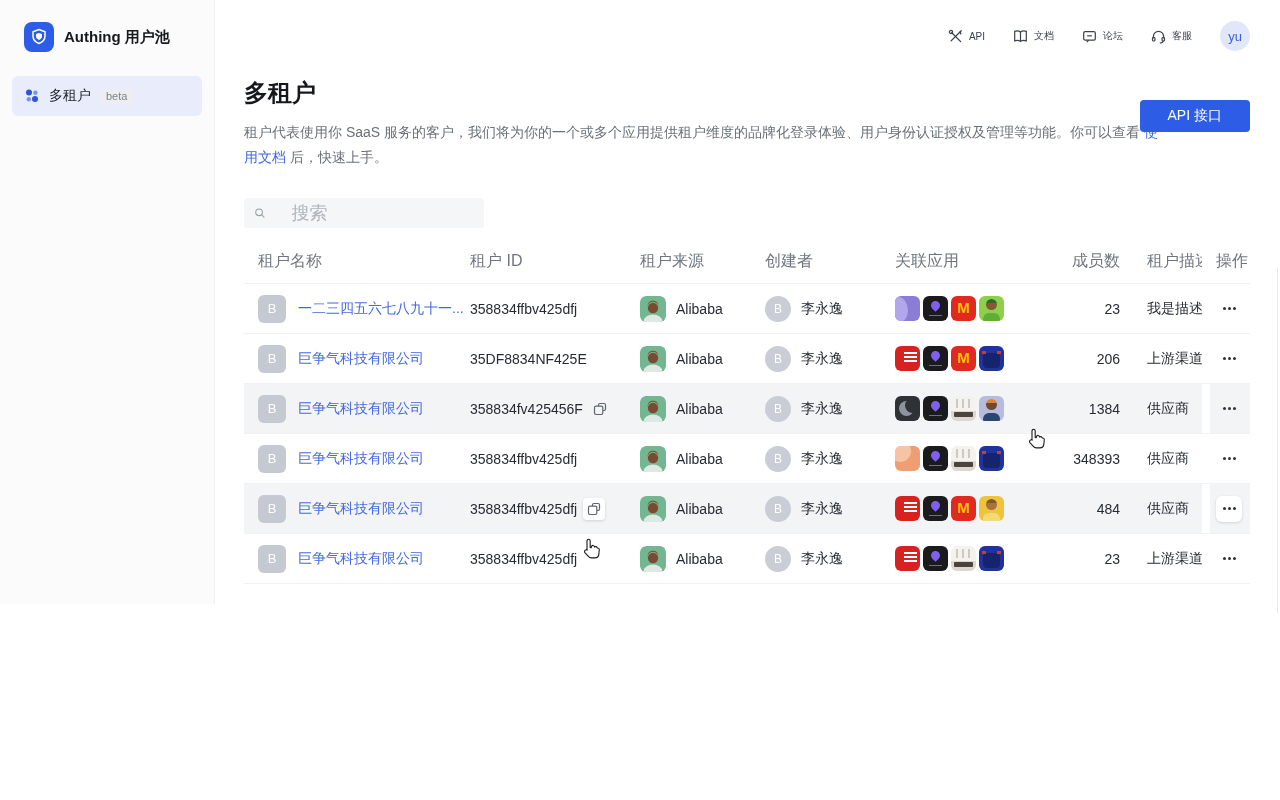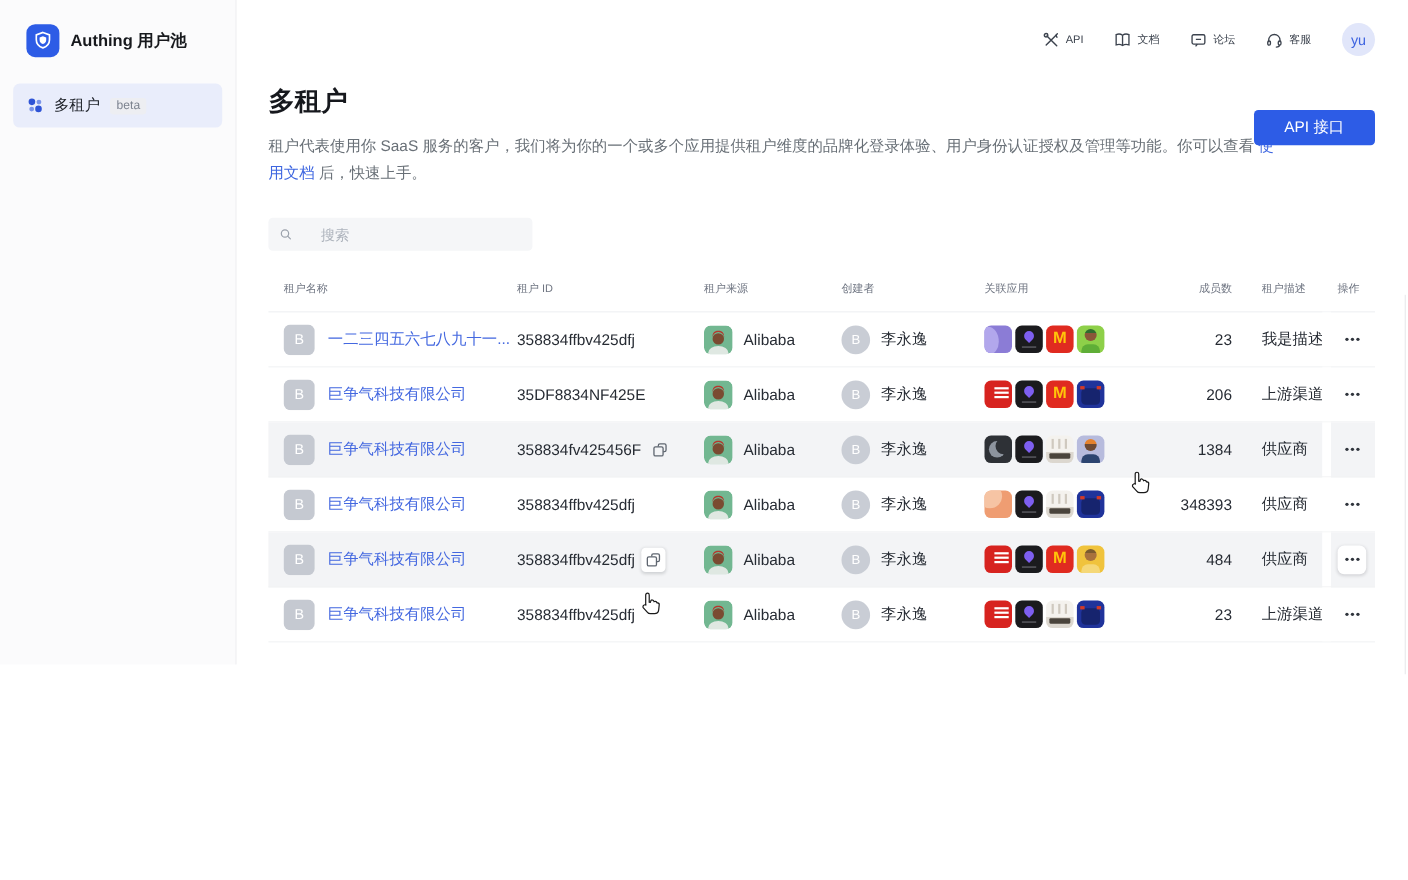--- a/index.html
+++ b/index.html
@@ -26,26 +26,26 @@
   .page-desc { margin-top:12px; width:920px; font-size:14px; line-height:25px; color:#697077; }
   .doc-link { color:#3e66e0; text-decoration:none; cursor:pointer; }
   .api-btn { position:absolute; top:100px; right:0; background:#2d5ce6; color:#fff; font-size:14px; border:none; border-radius:4px; padding:7px 28px; cursor:pointer; font-family:inherit; }
 
   .tabs { margin-top:22px; display:flex; gap:34px; border-bottom:1px solid #e9ebee; }
   .tab { font-size:14px; padding-bottom:13px; cursor:pointer; }
   .tab.active { color:#2f5ce0; border-bottom:2px solid #2f5ce0; margin-bottom:-1px; font-weight:500; }
   .tab.inactive { color:#8a909c; }
 
   .search-box { margin-top:28px; width:240px; height:30px; background:#f5f6f8; border-radius:4px; display:flex; align-items:center; gap:7px; padding:0 10px; }
-  .search-box input { border:none; outline:none; background:transparent; font-size:13px; color:#333; width:100%; font-family:inherit;margin-left:19px; }
+  .search-box input { border:none; outline:none; background:transparent; font-size:18px; color:#333; width:100%; font-family:inherit;margin-left:19px; }
   .search-box input::placeholder { color:#adb3bc; }
 
   
   .table { margin-top:12px; }
-  .thead { display:flex; align-items:center; height:44px; font-size:10px; color:#6e7481; border-bottom:1px solid #eef0f3; }
+  .thead { display:flex; align-items:center; height:44px; font-size:16px; color:#6e7481; border-bottom:1px solid #eef0f3; }
   .trow { display:flex; align-items:center; height:50px; border-bottom:1px solid #f1f2f4; font-size:14px; color:#262b33; position:relative; }
   .trow.hover { background:#f3f4f6; }
   .c-name { width:226px; padding-left:14px; display:flex; align-items:center; gap:12px; overflow:hidden; }
   .c-id { width:170px; display:flex; align-items:center; gap:6px; }
   .c-source { width:125px; display:flex; align-items:center; gap:10px; }
   .c-creator { width:130px; display:flex; align-items:center; gap:10px; }
   .c-apps { width:145px; display:flex; align-items:center; }
   .c-members { width:80px; text-align:right; justify-content:flex-end; display:flex; }
   .c-desc { flex:1; padding-left:27px; overflow:hidden; white-space:nowrap; }
   .c-gap { width:8px; align-self:stretch; background:#fff; flex:0 0 auto; }

